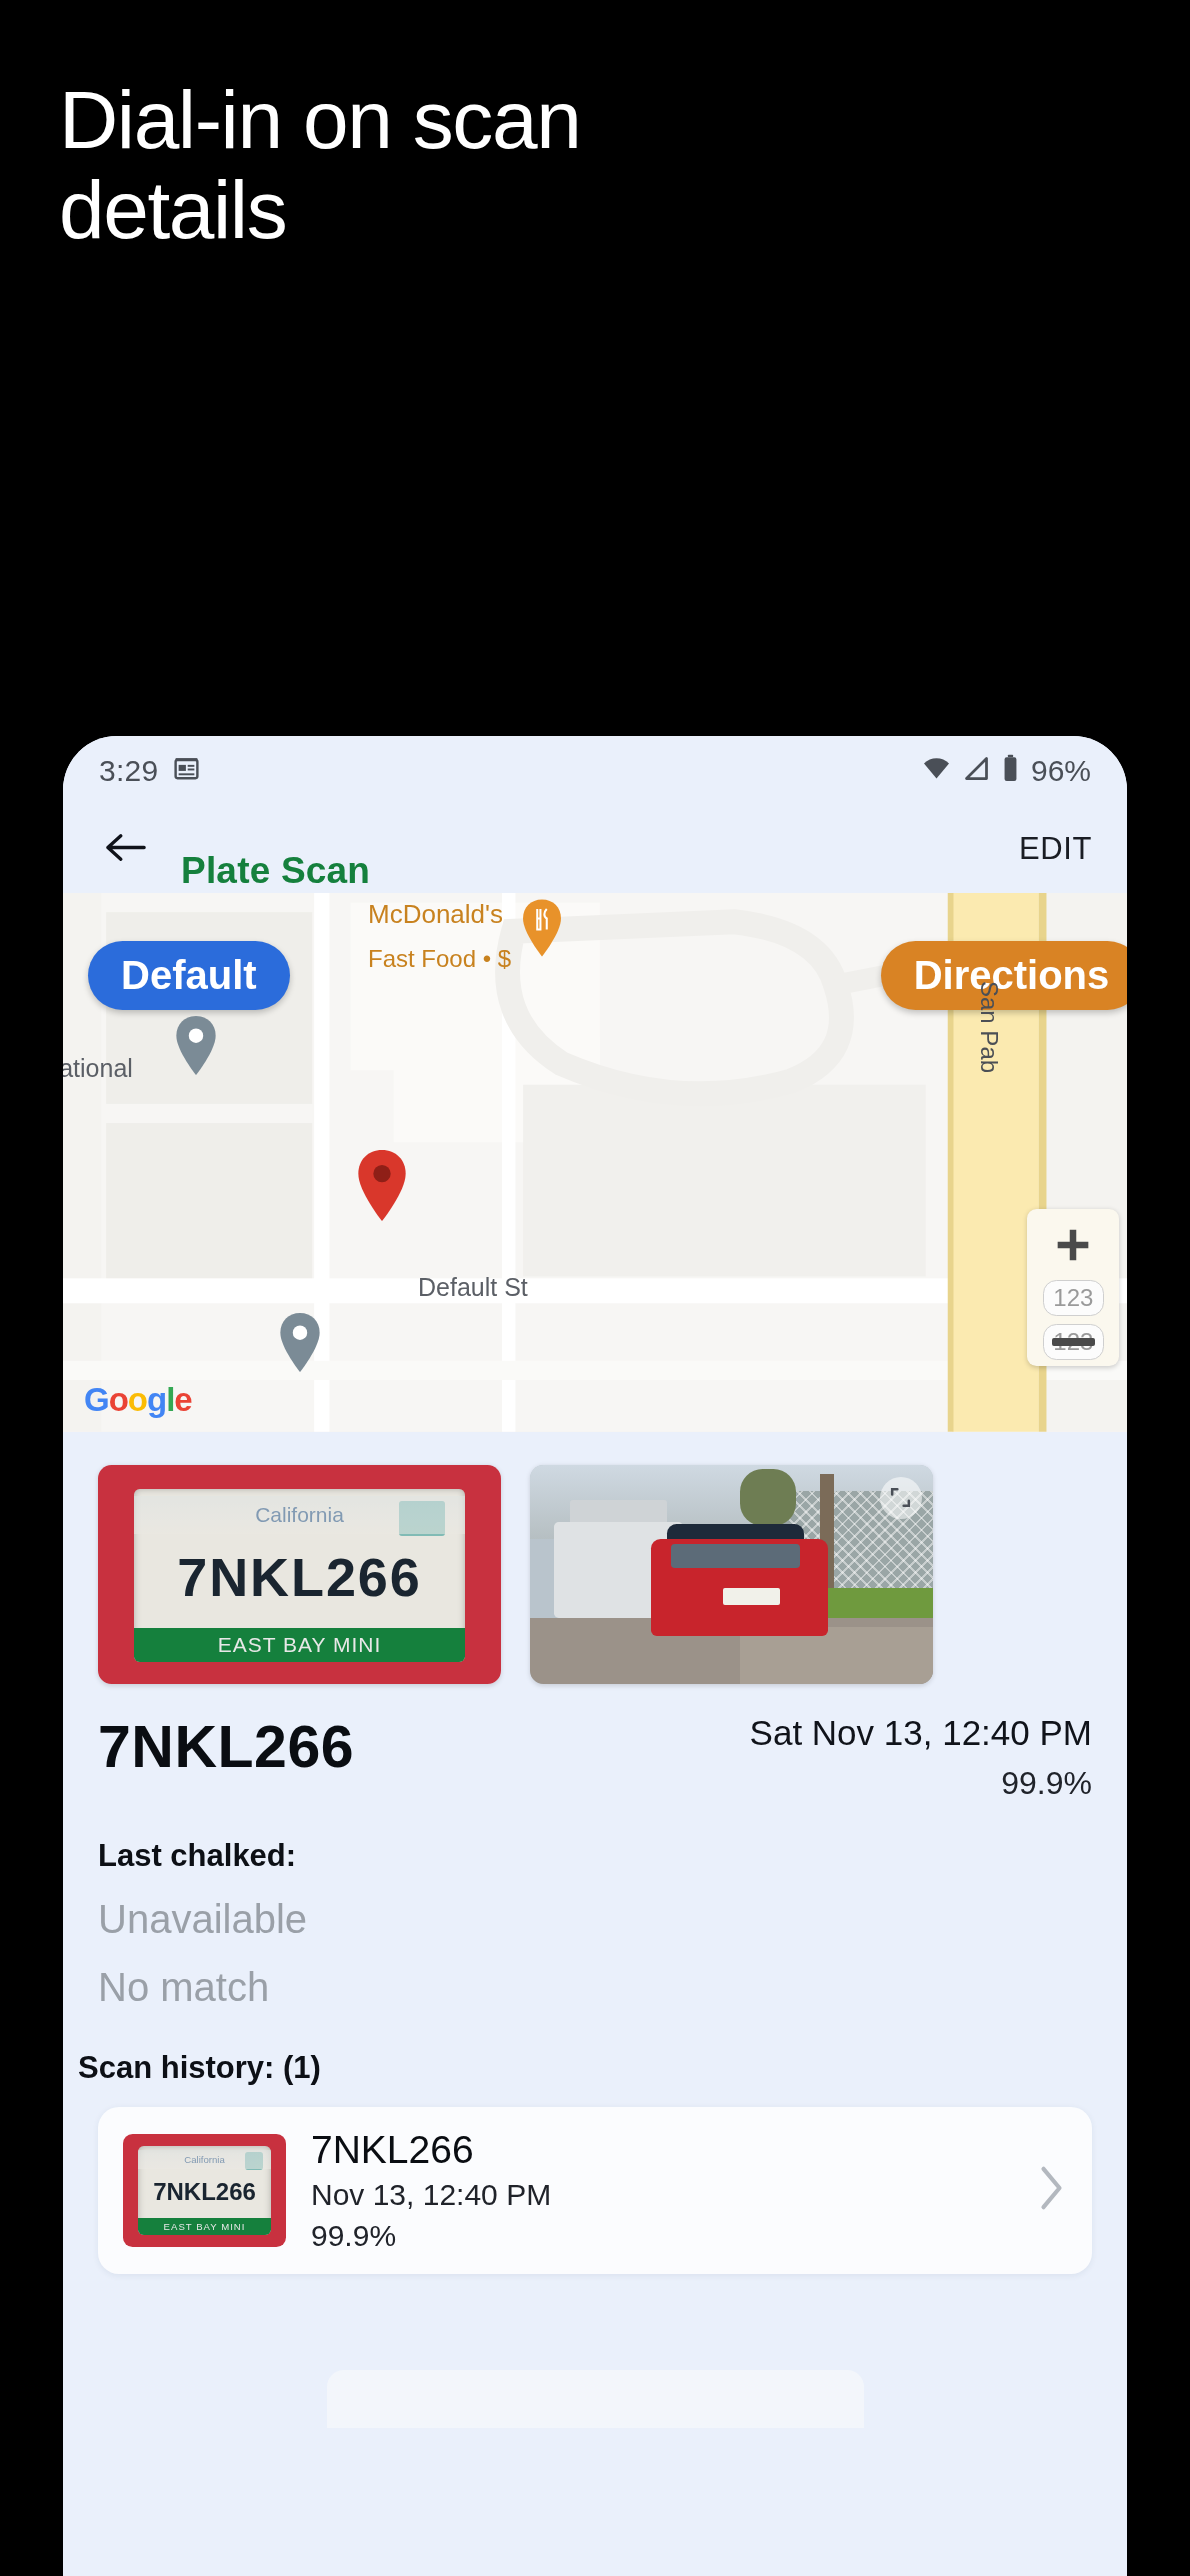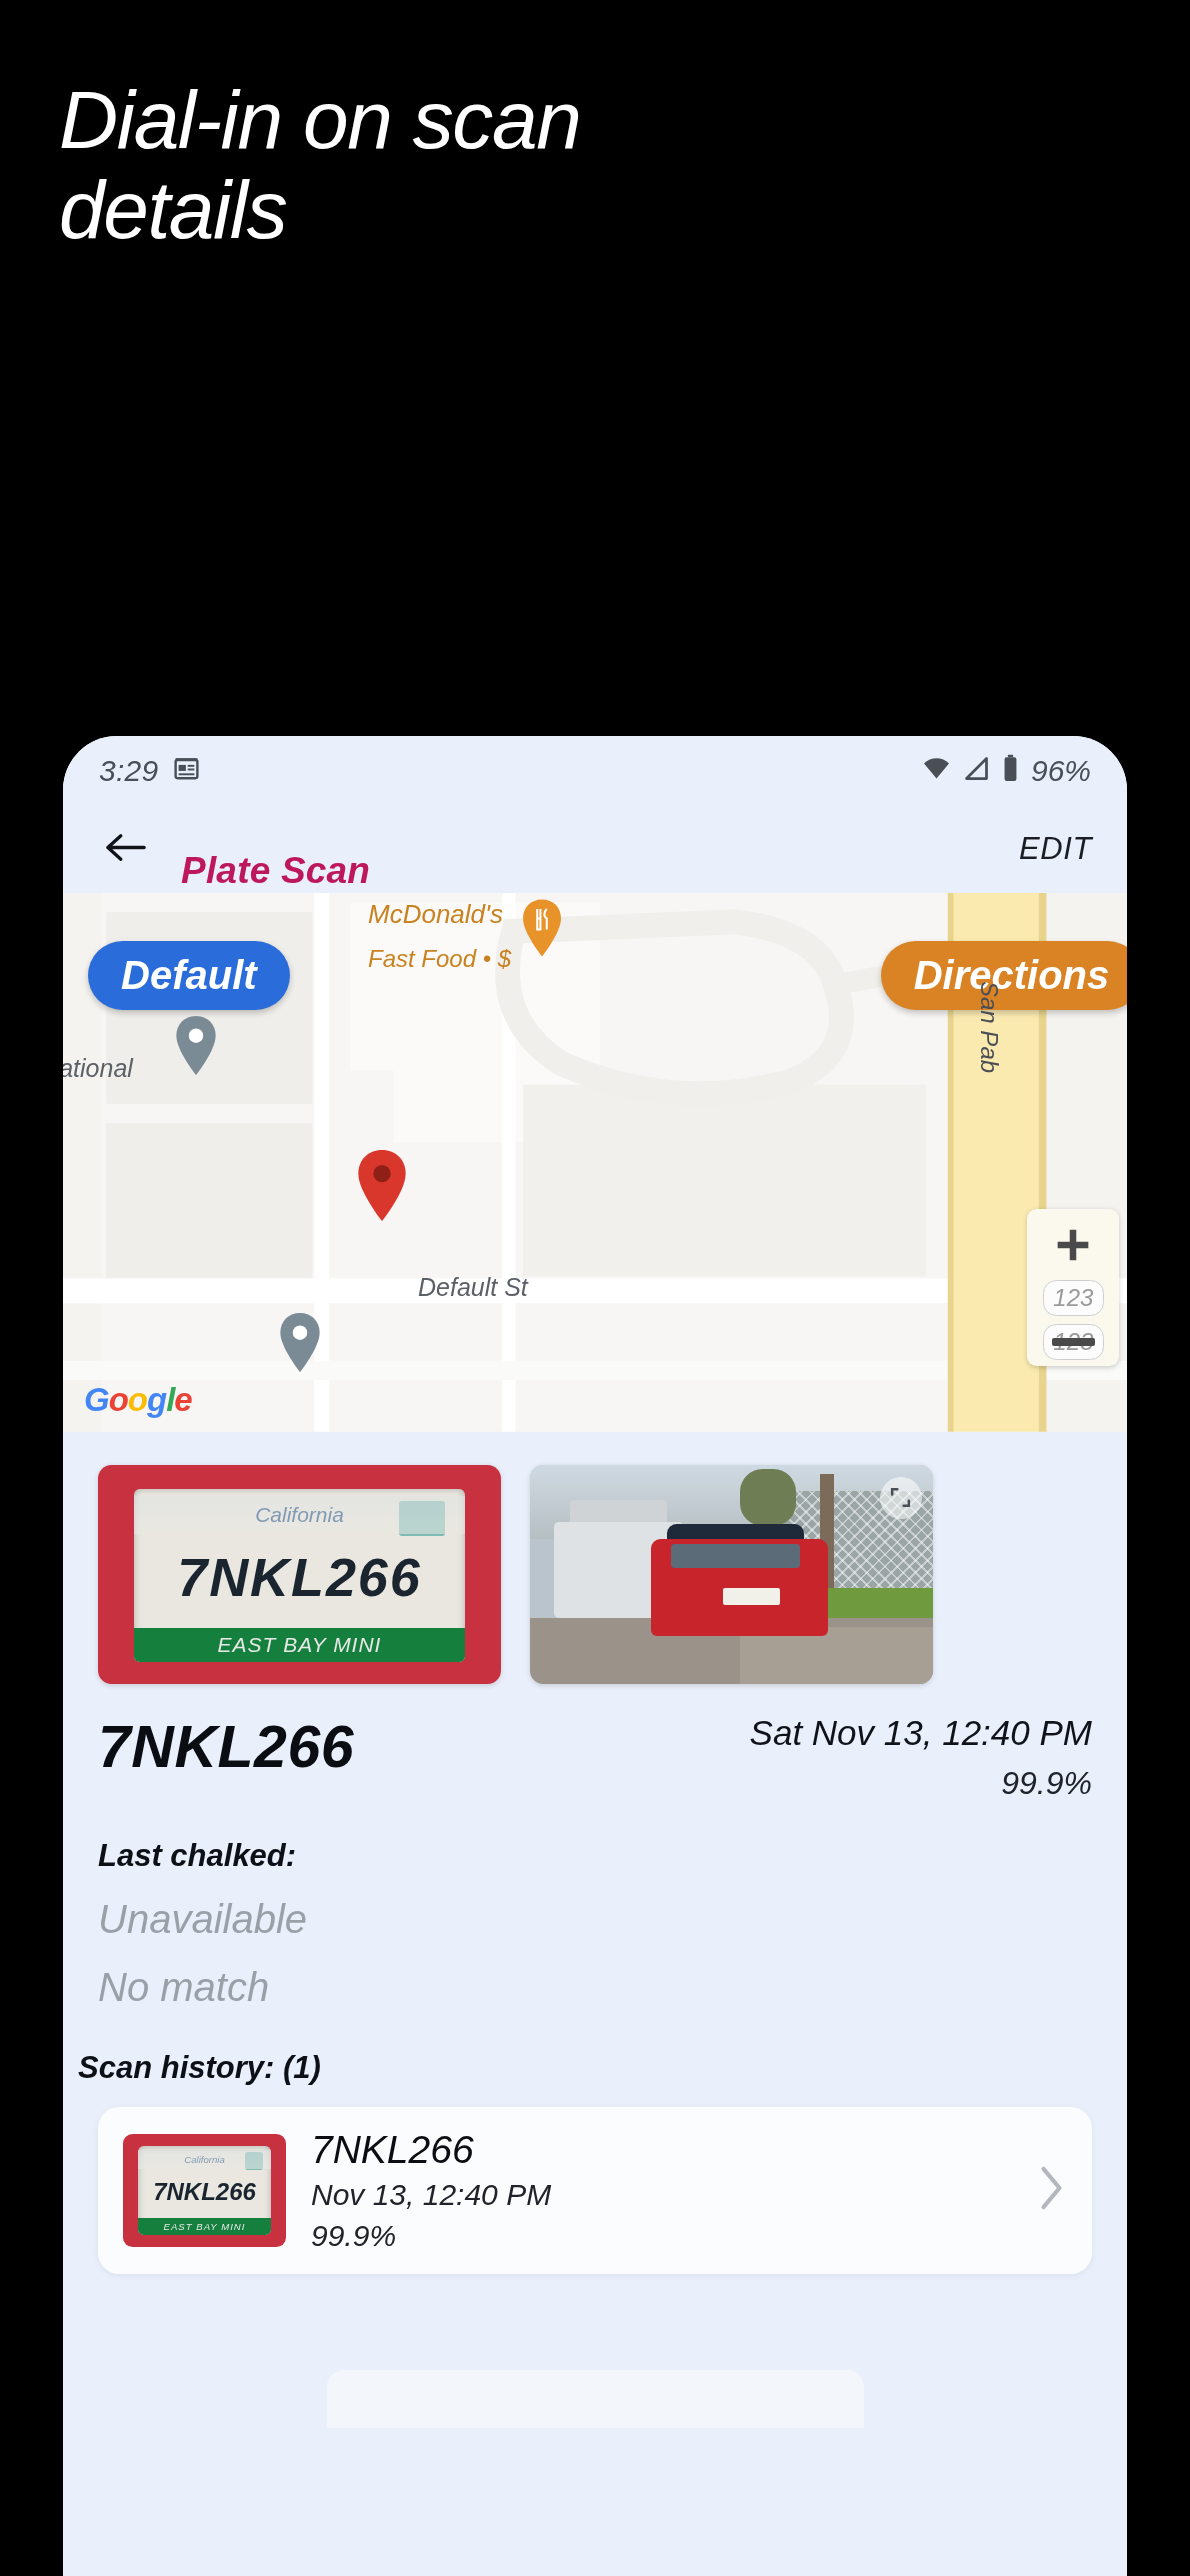--- a/index.html
+++ b/index.html
@@ -2,21 +2,21 @@
 <html><head>
 <meta charset="utf-8">
 <style>
   * { box-sizing: border-box; margin: 0; padding: 0; }
   html, body {
     width: 1190px; height: 2576px;
     background: #000000;
     font-family: "Liberation Sans", sans-serif;
     overflow: hidden;
   }
-  #root { position: relative; width: 1076px; height: 2576px; background:#000;font-style:italic; }
+  #root { position: relative; width: 1076px; height: 2576px; background:#000; }
 
   
   .headline {
     position: absolute;
     left: 59px; top: 75px;
     width: 1054px;
     color: #ffffff;
     font-size: 82px;
     line-height: 90px;
     font-weight: 400;
@@ -49,21 +49,21 @@
   .sb-pct { font-size: 30px; color:#4a4f57; margin-left:1.9px; }
   .ico { display:block; }
 
   
   .appbar {
     height: 88px; display:flex; align-items:center;
     padding: 0 35px; background:#eaf0fb;
   }
   .back-btn { width:56px; height:56px; display:flex; align-items:center; justify-content:center; }
   .appbar-title {
-    font-size: 37px; font-weight: 700; color:#be185d;
+    font-size: 37px; font-weight: 700; color:#15803d;
     margin-left: 27px; letter-spacing:0.2px;margin-top:44px;
   }
   .edit-btn {
     margin-left:auto; font-size: 31px; color:#1a1d24; letter-spacing:0.6px;
     font-weight:400;
   }
 
   
   .map {
     position: relative;

